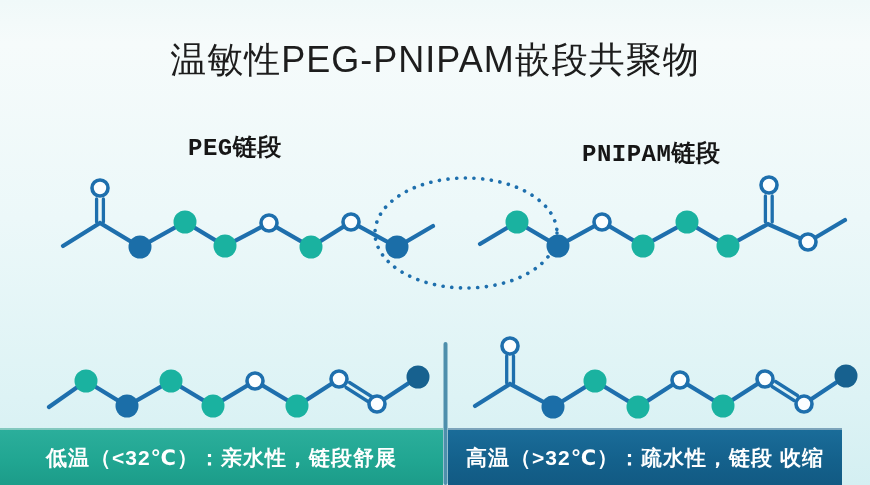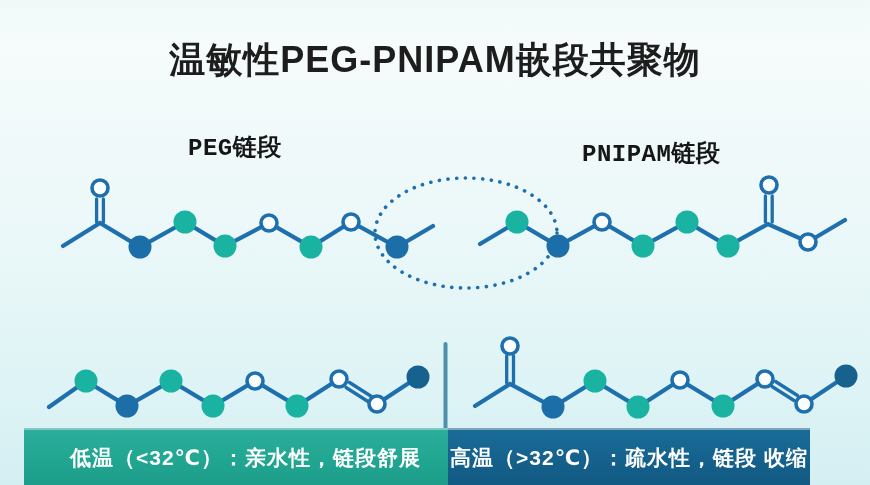--- a/index.html
+++ b/index.html
@@ -23,21 +23,21 @@
     width:870px;height:485px;
     overflow:hidden;
     font-family:"Liberation Sans","DejaVu Sans",sans-serif;
     background:linear-gradient(180deg,
       #f0f9f9 0%, var(--background-top) 9%,
       #ecf8f9 45%, #ddf3f5 82%, var(--background-bottom) 100%);
   }
   .title{
     position:absolute;top:36px;left:0;width:100%;
     text-align:center;
-    font-size:36px;font-weight:700;letter-spacing:1px;
+    font-size:36px;font-weight:400;letter-spacing:1px;
     color:var(--title-text);
   }
   .seg-label{
     position:absolute;
     font-size:24px;font-weight:800;color:#161616;letter-spacing:0.5px;font-family:Liberation Mono, monospace;
   }
   .seg-label.peg{left:188px;top:131px;}
   .seg-label.pnipam{left:582px;top:137px;}
   .response-label{
     position:absolute;left:44px;top:321px;
@@ -55,22 +55,22 @@
   .divider-line{stroke:var(--divider);stroke-width:4;stroke-linecap:round;}
   .banner{
     position:absolute;top:428px;height:57px;
     display:flex;align-items:center;justify-content:center;
     color:var(--banner-text);
     font-size:21px;font-weight:700;letter-spacing:1px;
     border-top:2px solid rgba(255,255,255,0.45);
     box-sizing:border-box;
   }
   .banner.low{left:0;width:443px;
-    background:linear-gradient(180deg,#2bae9b 0%,var(--banner-low-bg) 55%,#1c9c89 100%);margin-left:24px;}
-  .banner.high{left:448px;width:362px;
+    background:linear-gradient(180deg,#2bae9b 0%,var(--banner-low-bg) 55%,#1c9c89 100%);}
+  .banner.high{left:448px;width:394px;
     background:linear-gradient(180deg,#1a6c99 0%,var(--banner-high-bg) 55%,#125a83 100%);}
 </style>
 </head>
 <body>
 
 <div class="stage">
 
   <div class="title">温敏性PEG-PNIPAM嵌段共聚物</div>
 
   <div class="seg-label peg">PEG链段</div>

